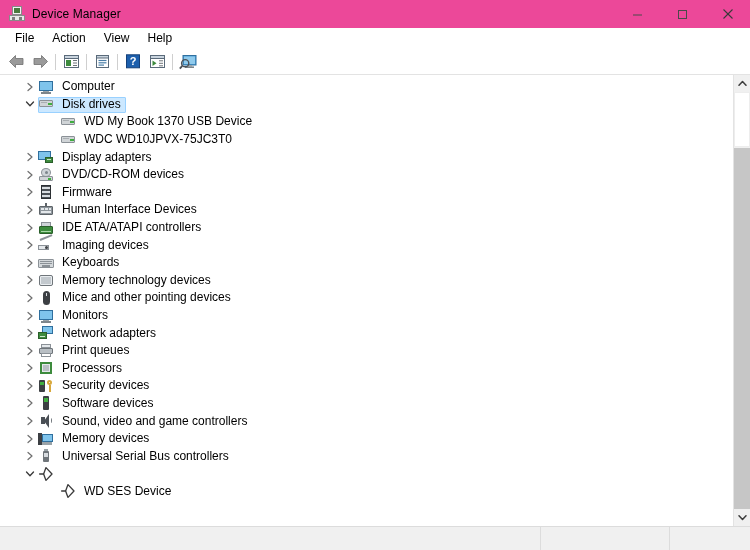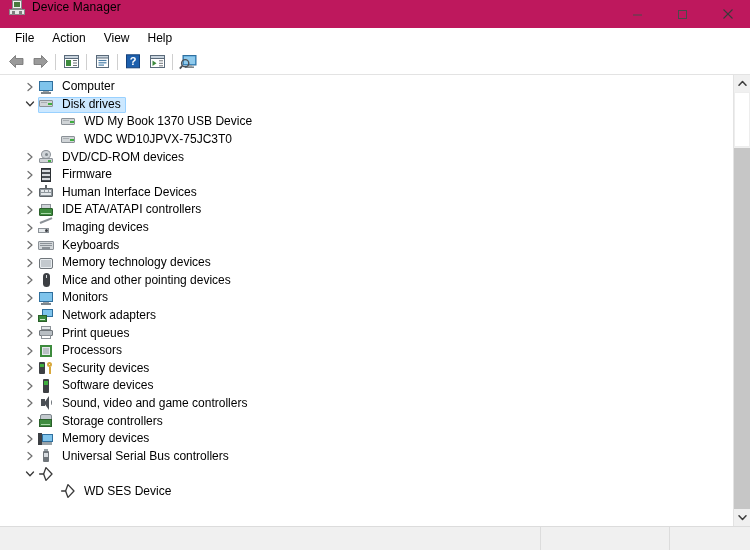--- a/index.html
+++ b/index.html
@@ -12,22 +12,22 @@
   #app {
     position: relative;
     width: 750px; height: 550px;
     background: #ffffff;
     display: flex; flex-direction: column;
   }
 
   
   .titlebar {
     height: 28px;
-    background: #be185d;
-    display: flex; align-items: flex-start;
+    background: #ec4899;
+    display: flex; align-items: center;
     flex: 0 0 28px;
   }
   .title-icon {
     width: 16px; height: 16px;
     margin-left: 9px; margin-right: 7px;
     position: relative;
     flex: 0 0 16px;
   }
   .title-icon .box {
     position: absolute; left: 3px; top: 0px;
@@ -463,20 +463,34 @@
 
       <div class="row level1">
         <div class="node-icon i-disk">
             <i class="ic body1"></i>
             <i class="ic line1"></i>
             <i class="ic led"></i>
           </div>
         <div class="node-label">WDC WD10JPVX-75JC3T0</div>
       </div>
 
+      <div class="row level0">
+        <div class="twisty">
+            <svg width="8" height="10" viewBox="0 0 8 10">
+              <path d="M2 1.5 L6 5 L2 8.5" fill="none" stroke="#6f6f6f" stroke-width="1.2" stroke-linecap="round" stroke-linejoin="round"></path>
+            </svg>
+          </div>
+        <div class="node-icon i-dispad">
+            <i class="ic scr"></i>
+            <i class="ic scr2"></i>
+            <i class="ic card"></i>
+            <i class="ic pin"></i>
+          </div>
+        <div class="node-label">Display adapters</div>
+      </div>
 
       <div class="row level0">
         <div class="twisty">
             <svg width="8" height="10" viewBox="0 0 8 10">
               <path d="M2 1.5 L6 5 L2 8.5" fill="none" stroke="#6f6f6f" stroke-width="1.2" stroke-linecap="round" stroke-linejoin="round"></path>
             </svg>
           </div>
         <div class="node-icon i-dvd">
             <i class="ic disc"></i>
             <i class="ic hole"></i>
@@ -679,33 +693,20 @@
             </svg>
           </div>
         <div class="node-icon i-snd">
             <i class="ic spk"></i>
             <i class="ic cone"></i>
             <i class="ic w1"></i>
           </div>
         <div class="node-label">Sound, video and game controllers</div>
       </div>
 
-      <div class="row level0">
-        <div class="twisty">
-            <svg width="8" height="10" viewBox="0 0 8 10">
-              <path d="M2 1.5 L6 5 L2 8.5" fill="none" stroke="#6f6f6f" stroke-width="1.2" stroke-linecap="round" stroke-linejoin="round"></path>
-            </svg>
-          </div>
-        <div class="node-icon i-stor">
-            <i class="ic sw"></i>
-            <i class="ic b1"></i>
-            <i class="ic p1"></i>
-          </div>
-        <div class="node-label">Storage controllers</div>
-      </div>
 
       <div class="row level0">
         <div class="twisty">
             <svg width="8" height="10" viewBox="0 0 8 10">
               <path d="M2 1.5 L6 5 L2 8.5" fill="none" stroke="#6f6f6f" stroke-width="1.2" stroke-linecap="round" stroke-linejoin="round"></path>
             </svg>
           </div>
         <div class="node-icon i-sys">
             <i class="ic scr"></i>
             <i class="ic scr2"></i>

